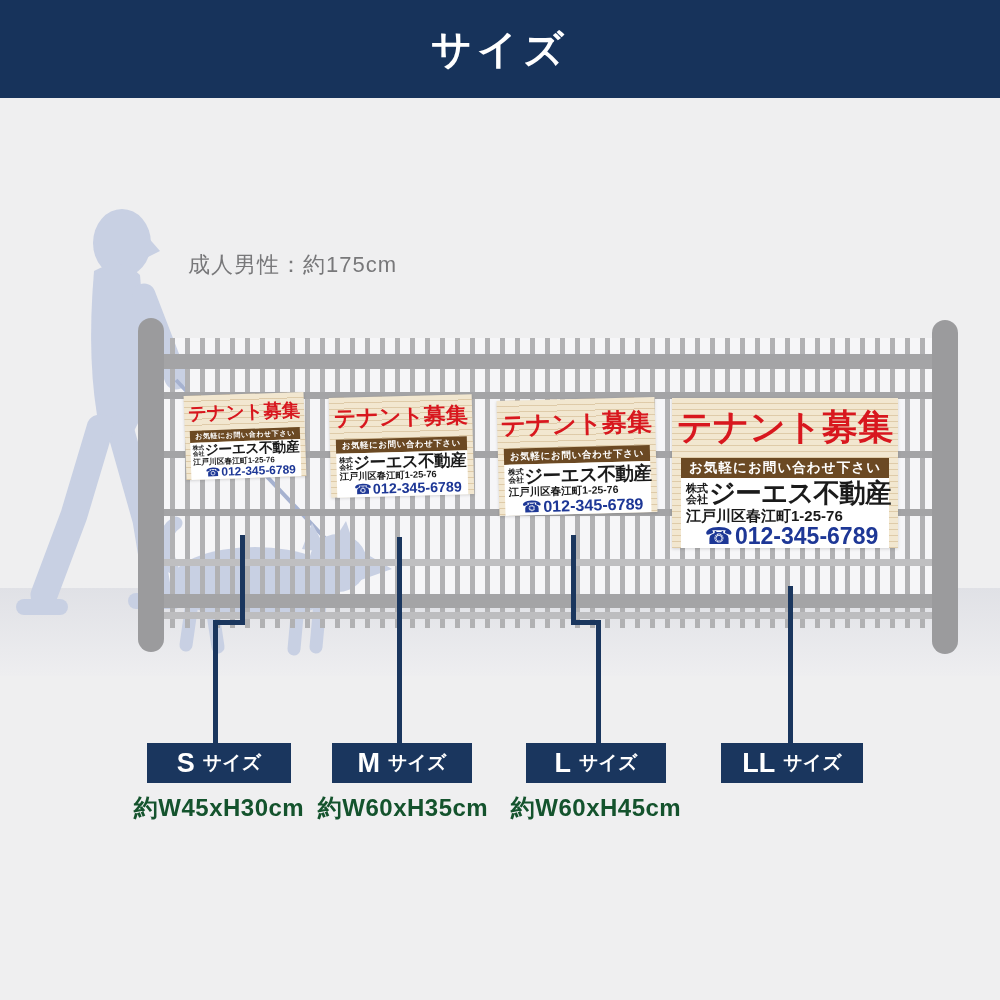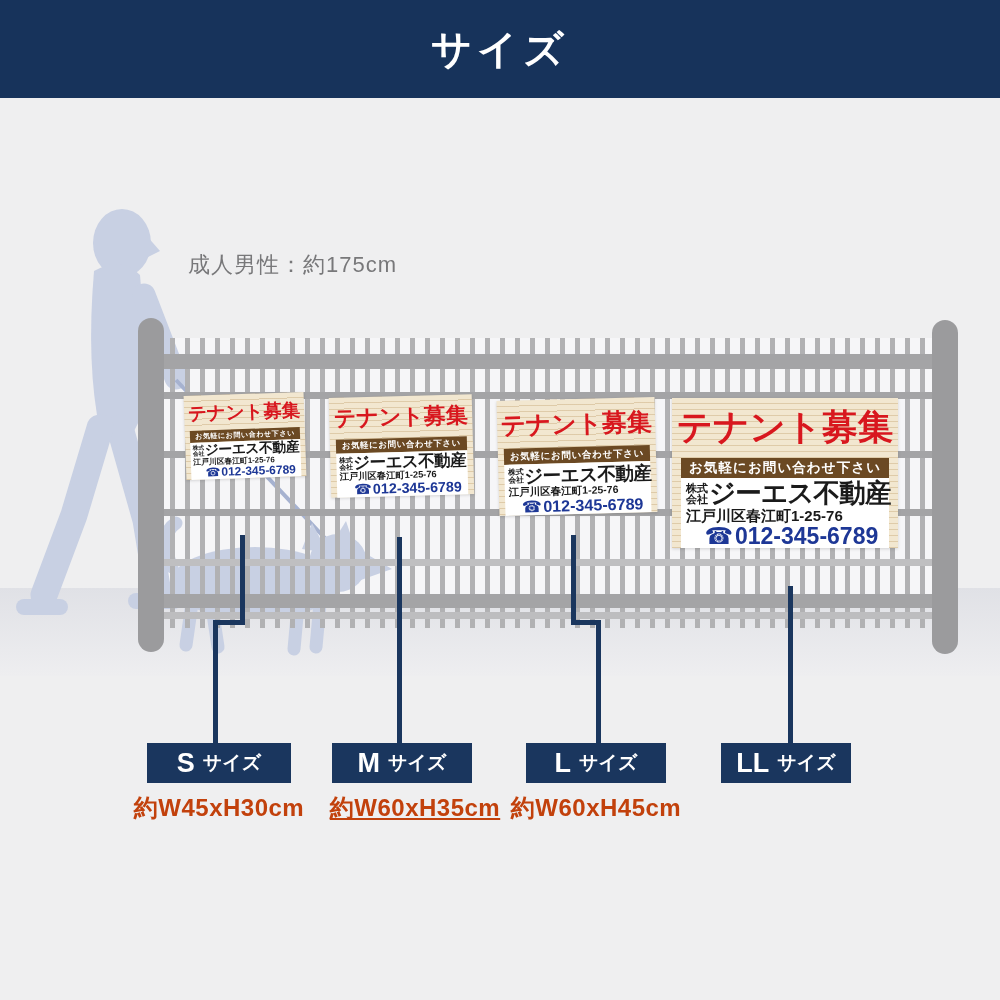--- a/index.html
+++ b/index.html
@@ -48,21 +48,21 @@
 
   
   .conn{position:absolute;background:#1a365e;}
 
   
   .badge{position:absolute;height:40px;background:#1a365e;color:#fff;
          display:flex;align-items:center;justify-content:center;gap:8px;}
   .badge .code{font-size:27px;font-weight:800;}
   .badge .suffix{font-size:19px;font-weight:700;}
   .dims{position:absolute;width:210px;top:792px;text-align:center;
-        font-size:24px;font-weight:700;color:#c2410c;letter-spacing:0.5px;}
+        font-size:24px;font-weight:700;color:#14532d;letter-spacing:0.5px;}
 
   .footnote{position:absolute;left:385px;top:884px;width:600px;text-align:center;
         font-size:23px;font-weight:700;color:#1a365e;letter-spacing:0.5px;}
 
   svg .sil{fill:#c8d0e3;}
   svg .sil-stroke{stroke:#c8d0e3;fill:none;}
 </style>
 </head>
 <body>
 
@@ -209,23 +209,23 @@
     <span class="suffix">サイズ</span>
   </div>
   <div class="badge" style="left:332px;top:743px;width:140px;">
     <span class="code">M</span>
     <span class="suffix">サイズ</span>
   </div>
   <div class="badge" style="left:526px;top:743px;width:140px;">
     <span class="code">L</span>
     <span class="suffix">サイズ</span>
   </div>
-  <div class="badge" style="left:721px;top:743px;width:130px;">
+  <div class="badge" style="left:721px;top:743px;width:142px;">
     <span class="code">LL</span>
     <span class="suffix">サイズ</span>
   </div>
 
   <div class="dims" style="left:114px;">約W45xH30cm</div>
-  <div class="dims" style="left:310px;text-decoration:underline;">約W60xH35cm</div>
+  <div class="dims" style="left:298px;">約W60xH35cm</div>
   <div class="dims" style="left:491px;">約W60xH45cm</div>
 
 
 </div>
 
 </body></html>

